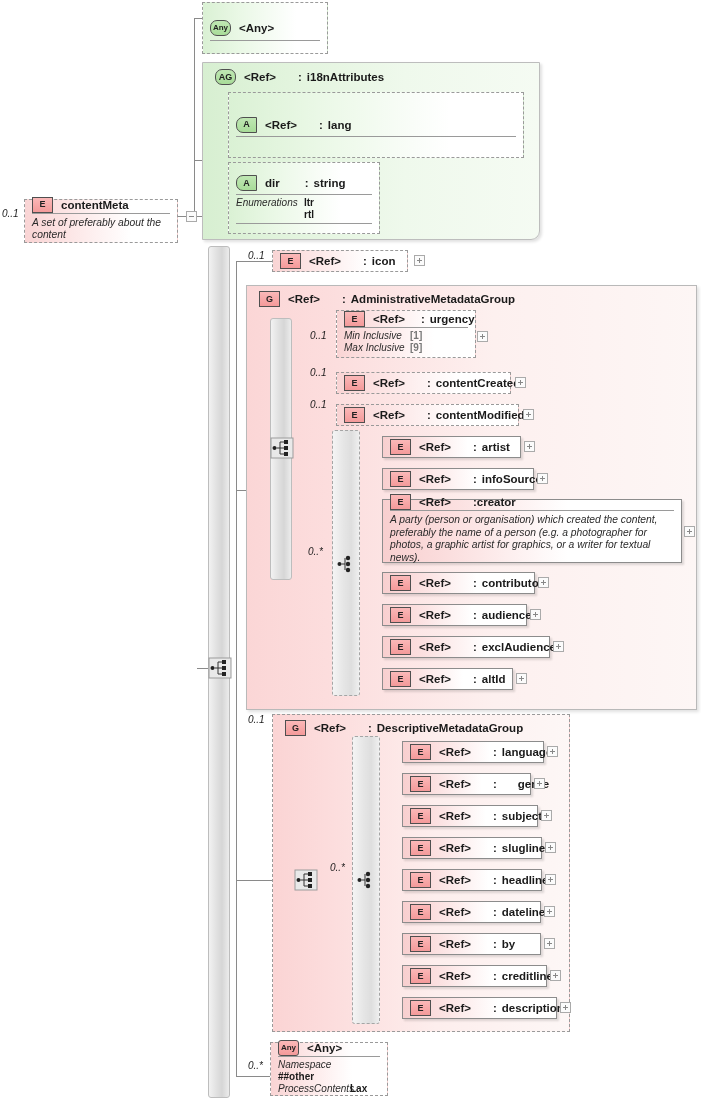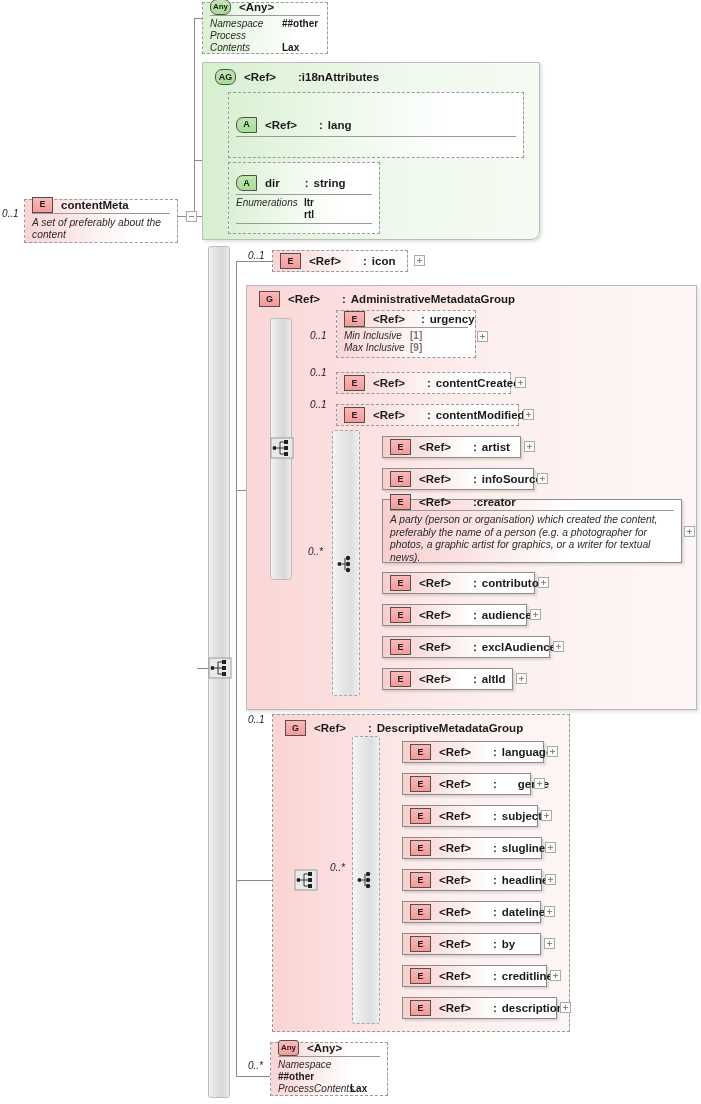--- a/index.html
+++ b/index.html
@@ -225,33 +225,29 @@
   <div class="hline" style="left:388px; top:944px; width:14px;"></div>
   <div class="hline" style="left:388px; top:976px; width:14px;"></div>
   <div class="hline" style="left:388px; top:1008px; width:14px;"></div>
 
   <div class="nodebox greendash" style="left:202px; top:2px; width:126px; height:52px;">
     <div class="nrow" style="height:24px;">
       <span class="badge any">Any</span>
       <span class="ref">&lt;Any&gt;</span>
     </div>
     <div class="divider"></div>
-    <div class="facets">
-      <div><span class="fname" style="width:72px;">Namespace</span><span class="fval">##other</span></div>
-      <div><span class="fname" style="width:72px;">Process Contents</span><span class="fval">Lax</span></div>
-    </div>
   </div>
 
   <div class="group i18n" style="left:202px; top:62px; width:338px; height:178px;">
   </div>
   <div class="nrow" style="position:absolute; left:208px; top:66px; height:22px;">
     <span class="badge ag">AG</span>
     <span class="ref">&lt;Ref&gt;</span>
     <span class="colon" style="margin-left:22px;">:</span>
-    <span class="ref" style="">i18nAttributes</span>
+    <span class="ref" style="margin-left:5px;">i18nAttributes</span>
   </div>
 
   <div class="nodebox greendash" style="left:228px; top:92px; width:296px; height:66px;">
     <div class="nrow" style="height:22px;">
       <span class="badge a">A</span>
       <span class="ref">&lt;Ref&gt;</span>
       <span class="colon" style="margin-left:22px;">:</span>
       <span class="ref" style="margin-left:5px;">lang</span>
     </div>
     <div class="divider"></div>

